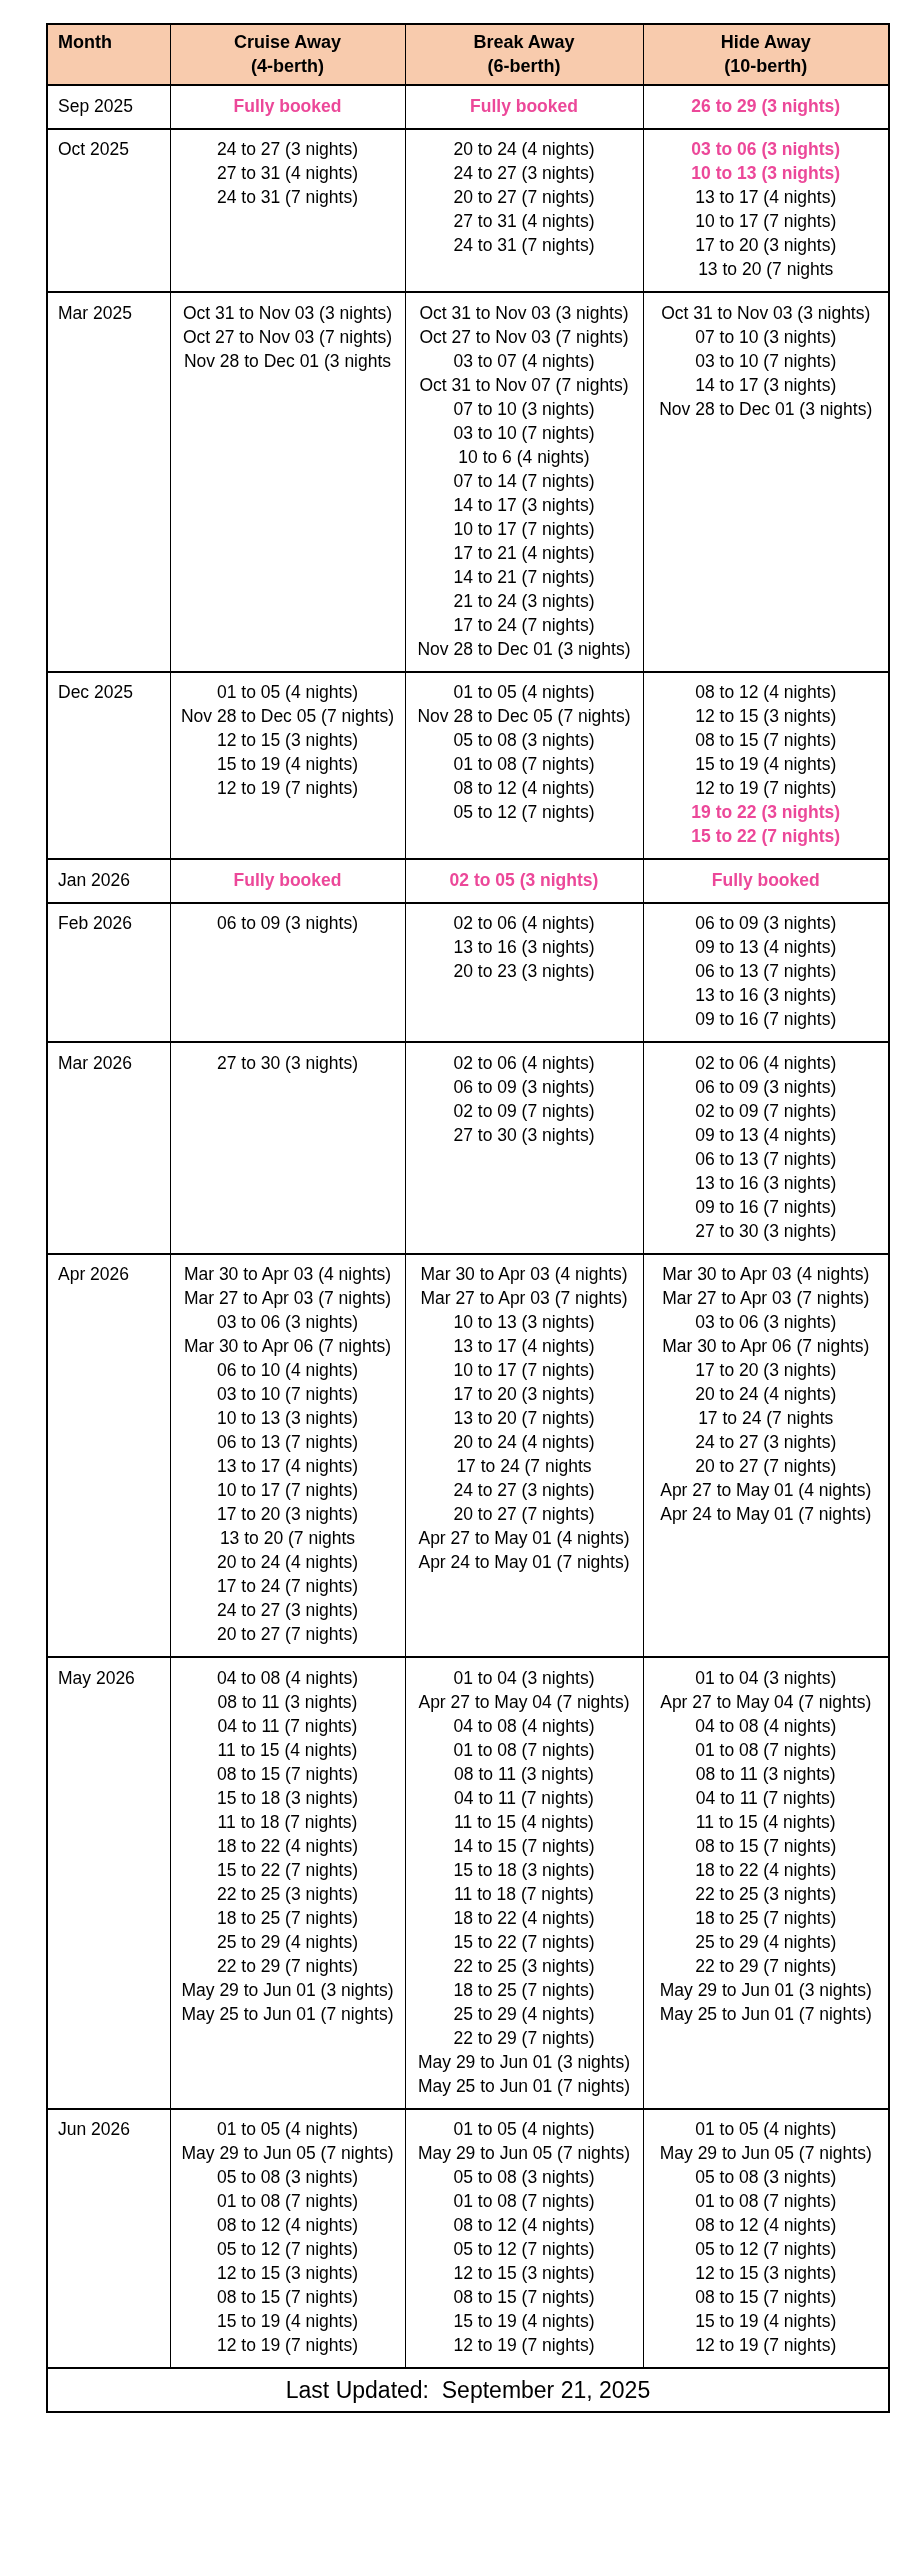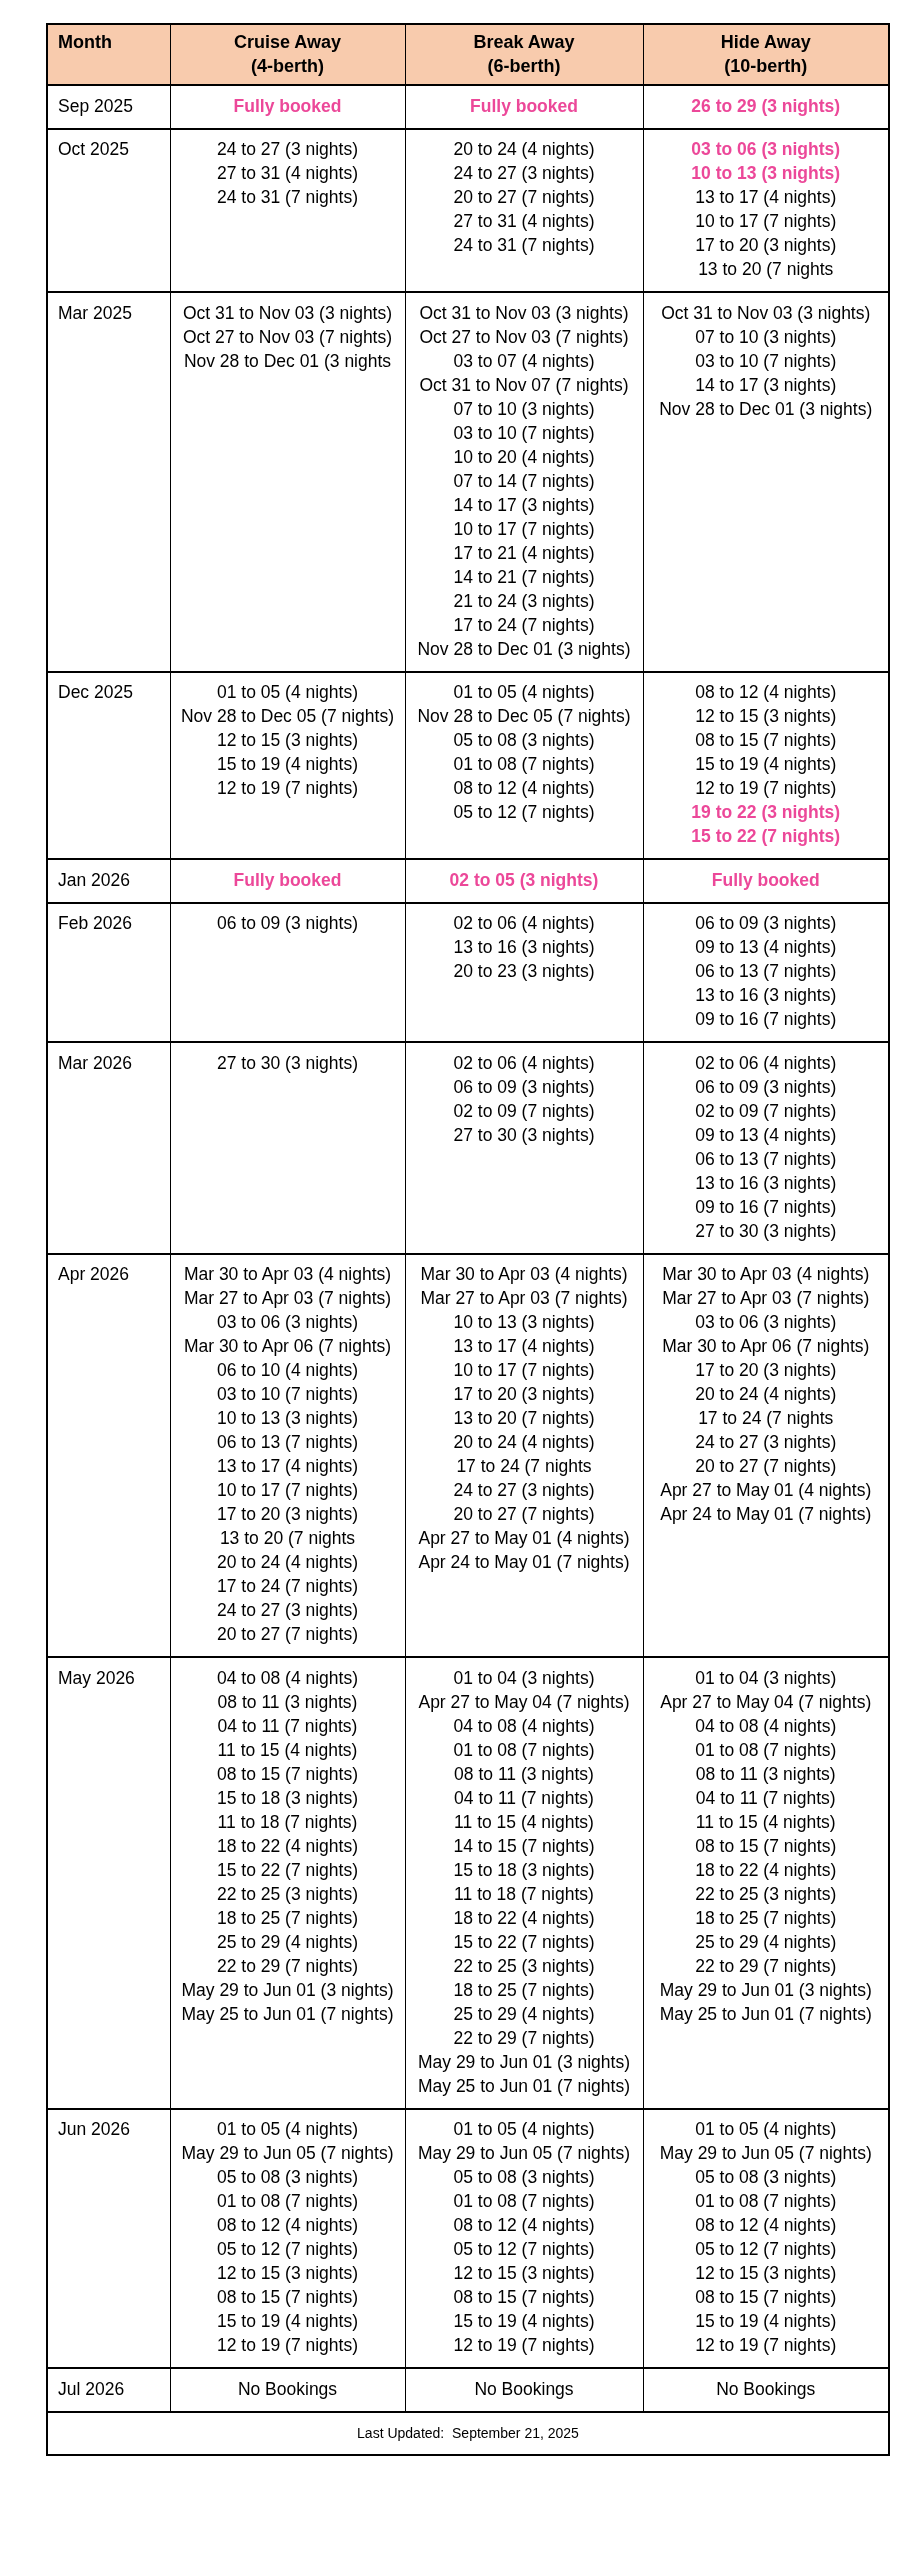--- a/index.html
+++ b/index.html
@@ -49,21 +49,21 @@
   td.avail-cell {
     font-size: 17.5px;
     line-height: 24px;
     text-align: center;
     padding: 7.5px 2.5px 10px;
   }
   .line { white-space: nowrap; }
   .hl { color: #ec4899; font-weight: bold; }
   td.footer-cell {
     text-align: center;
-    font-size: 14px;
+    font-size: 23px;
     line-height: 24px;
     padding: 8.7px 3.7px;
     white-space: pre-wrap;
   }
 </style>
 </head>
 <body>
 
 <table class="avail-table">
   <colgroup>
@@ -132,21 +132,21 @@
           <div class="line">Oct 27 to Nov 03 (7 nights)</div>
           <div class="line">Nov 28 to Dec 01 (3 nights</div>
         </td>
         <td class="avail-cell">
           <div class="line">Oct 31 to Nov 03 (3 nights)</div>
           <div class="line">Oct 27 to Nov 03 (7 nights)</div>
           <div class="line">03 to 07 (4 nights)</div>
           <div class="line">Oct 31 to Nov 07 (7 nights)</div>
           <div class="line">07 to 10 (3 nights)</div>
           <div class="line">03 to 10 (7 nights)</div>
-          <div class="line">10 to 20 (4 nights)</div>
+          <div class="line">10 to 6 (4 nights)</div>
           <div class="line">07 to 14 (7 nights)</div>
           <div class="line">14 to 17 (3 nights)</div>
           <div class="line">10 to 17 (7 nights)</div>
           <div class="line">17 to 21 (4 nights)</div>
           <div class="line">14 to 21 (7 nights)</div>
           <div class="line">21 to 24 (3 nights)</div>
           <div class="line">17 to 24 (7 nights)</div>
           <div class="line">Nov 28 to Dec 01 (3 nights)</div>
         </td>
         <td class="avail-cell">
@@ -374,32 +374,20 @@
           <div class="line">05 to 08 (3 nights)</div>
           <div class="line">01 to 08 (7 nights)</div>
           <div class="line">08 to 12 (4 nights)</div>
           <div class="line">05 to 12 (7 nights)</div>
           <div class="line">12 to 15 (3 nights)</div>
           <div class="line">08 to 15 (7 nights)</div>
           <div class="line">15 to 19 (4 nights)</div>
           <div class="line">12 to 19 (7 nights)</div>
         </td>
       </tr>
-      <tr>
-        <td class="month-cell">Jul 2026</td>
-        <td class="avail-cell">
-          <div class="line">No Bookings</div>
-        </td>
-        <td class="avail-cell">
-          <div class="line">No Bookings</div>
-        </td>
-        <td class="avail-cell">
-          <div class="line">No Bookings</div>
-        </td>
-      </tr>
     </tbody>
   <tfoot>
     <tr>
       <td class="footer-cell" colspan="4">Last Updated:  September 21, 2025</td>
     </tr>
   </tfoot>
 </table>
 
 
 </body></html>

